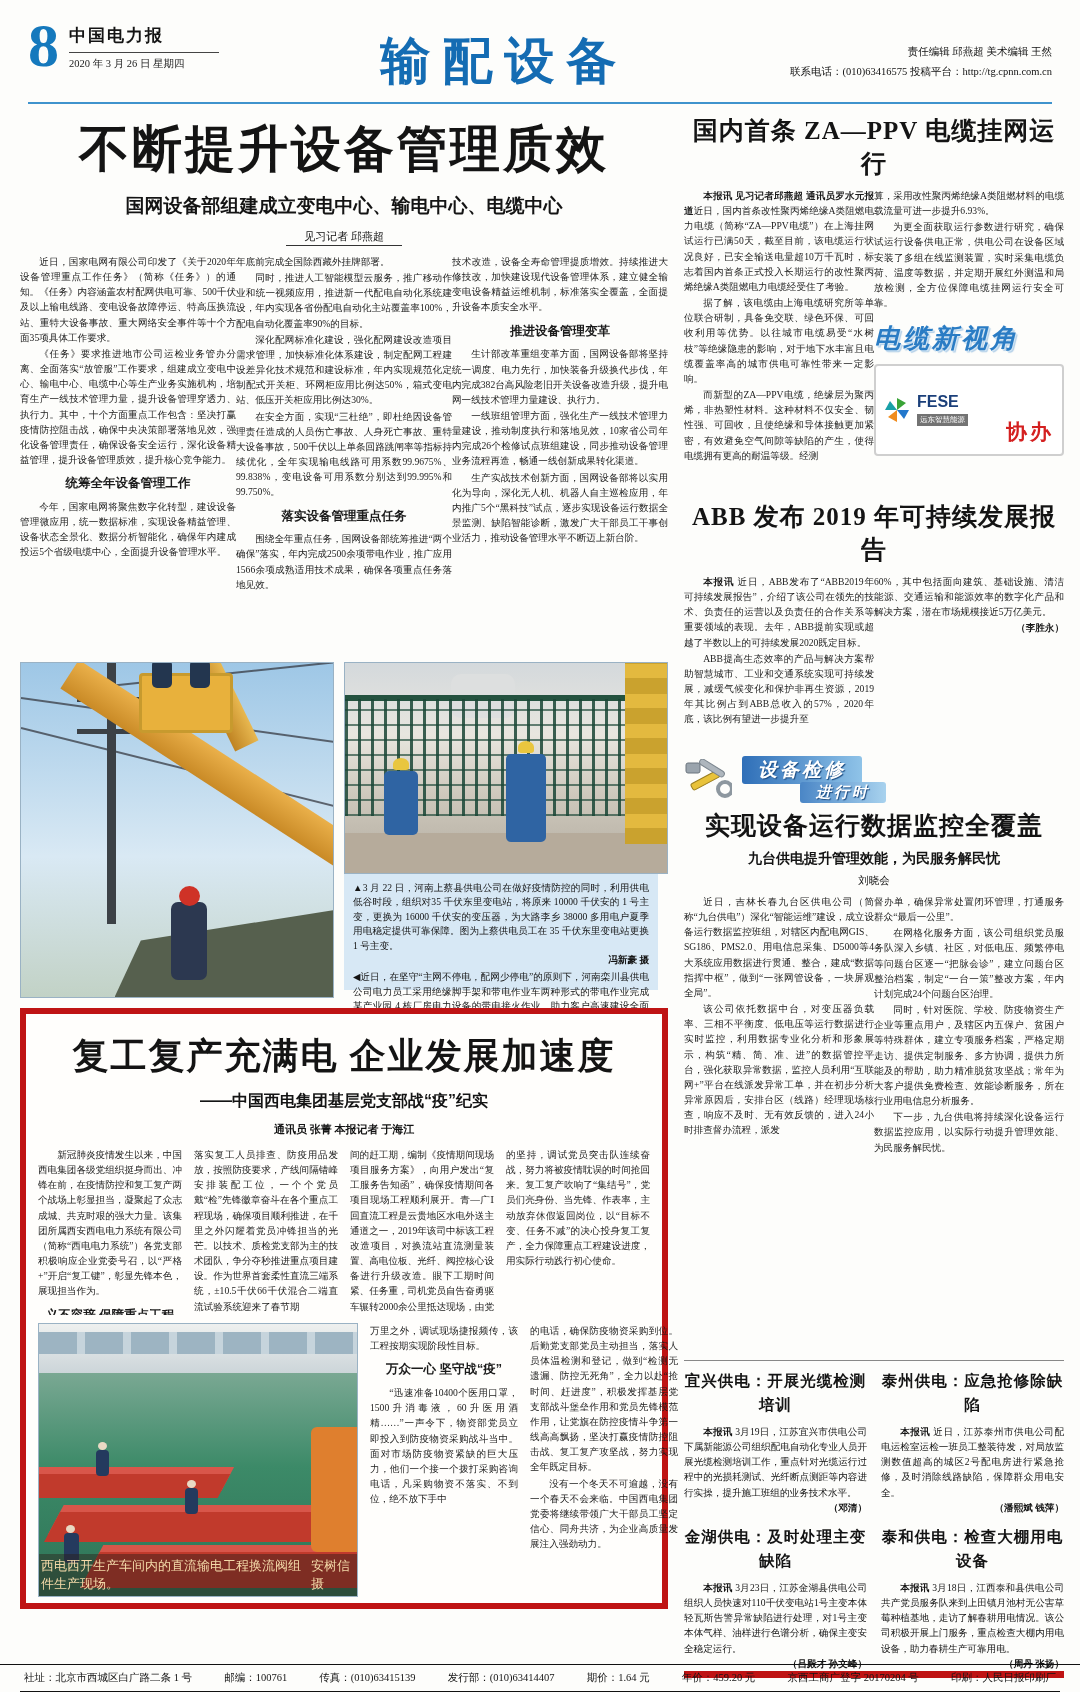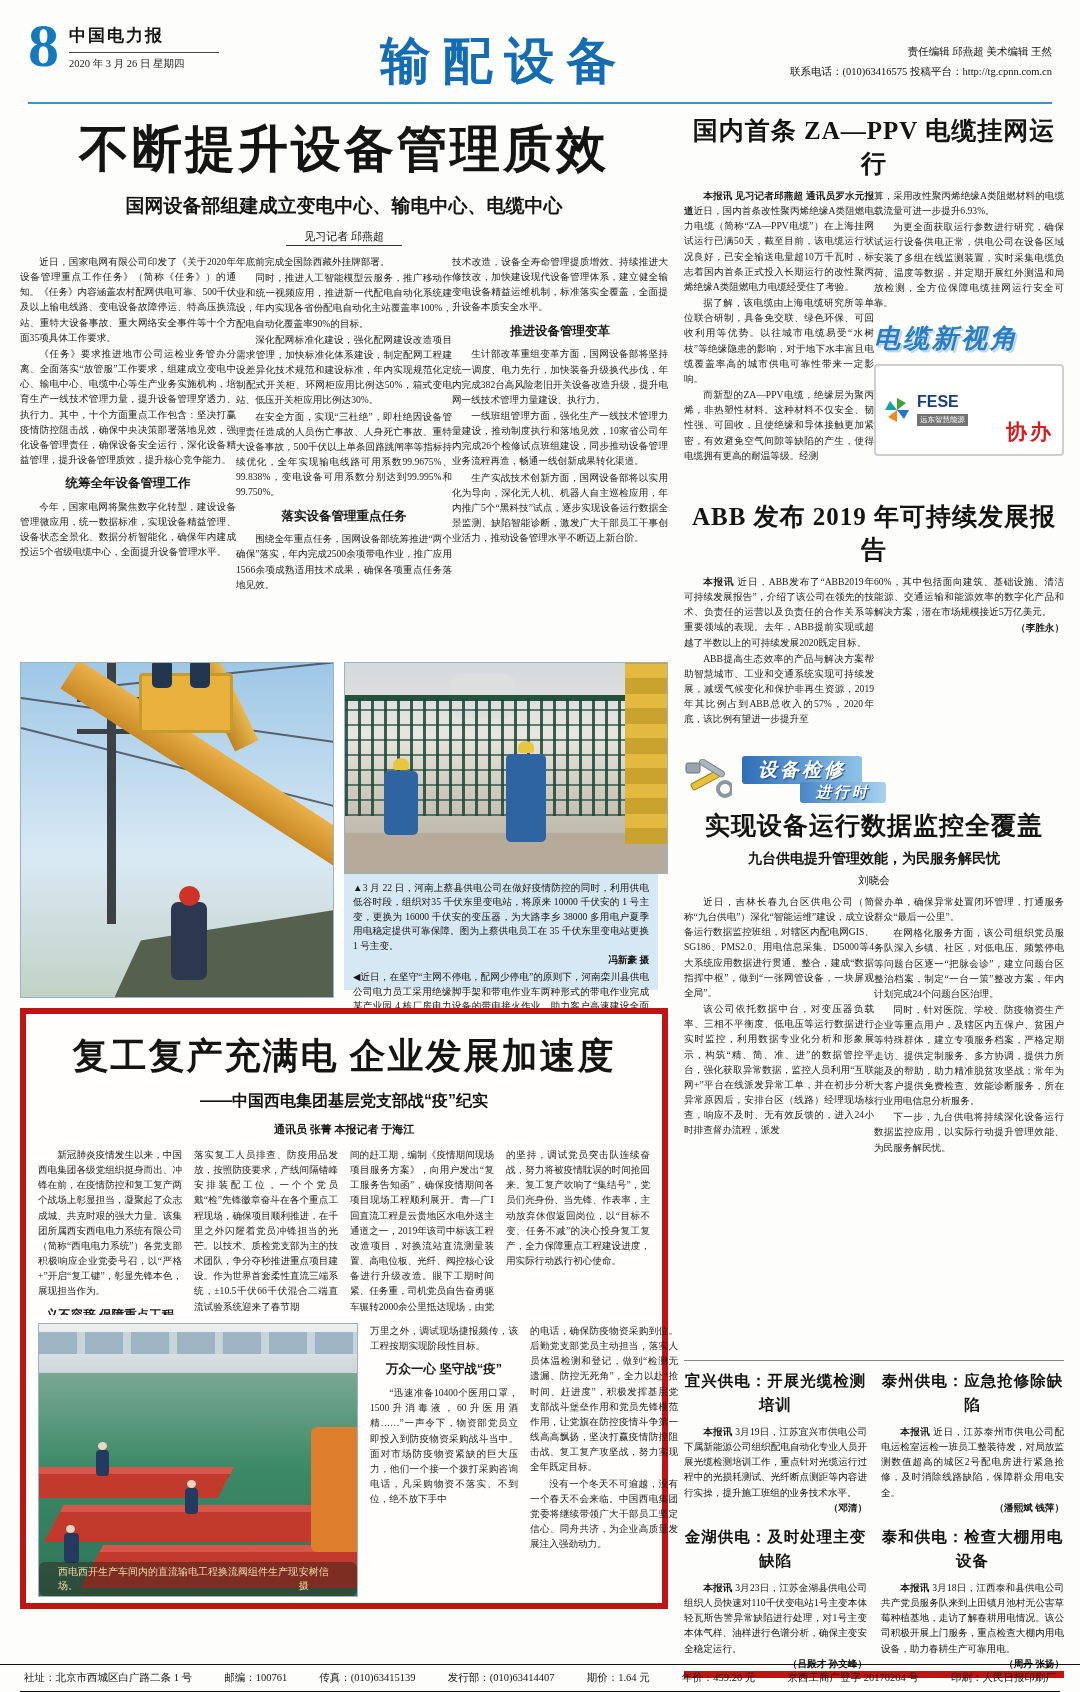--- a/index.html
+++ b/index.html
@@ -80,21 +80,21 @@
   
   #ph3{width:318px;height:272px;flex:none;background:#e8ece9;}
   .ceil{position:absolute;top:0;left:0;width:100%;height:18%;background:linear-gradient(#eef0ef,#ccd5d9);}
   .win{position:absolute;top:3%;left:0;width:100%;height:8%;background:repeating-linear-gradient(90deg,#9db4c2 0 38px,#c6d4dc 38px 46px);}
   .floor{position:absolute;top:18%;bottom:0;left:0;width:100%;background:linear-gradient(180deg,#7aa893 0%,#3c8a68 42%,#2e7356 100%);}
   .bench{position:absolute;background:#c13a2c;transform:skewX(-28deg);box-shadow:0 -7px 0 #d8564a;}
   .machine{position:absolute;right:-8px;bottom:16%;width:17%;height:46%;background:#df7f2e;border-radius:6px;}
   .fig{position:absolute;width:13px;height:26px;background:#243a5e;border-radius:4px;}
   .fig::after{content:"";position:absolute;top:-8px;left:2px;width:9px;height:8px;border-radius:50%;background:#e9d9c4;}
   .pcap{position:absolute;left:0;bottom:0;width:100%;background:rgba(45,30,25,.45);color:#f3d9a8;
-        font-size:10px;padding:3px 19px;box-sizing:border-box;display:flex;justify-content:space-between;border-radius:6px;}
+        font-size:13px;padding:3px 2px;box-sizing:border-box;display:flex;justify-content:space-between;}
   
   .r-art{margin-bottom:8px;}
   .r-head{font-size:25px;font-weight:bold;text-align:center;letter-spacing:1px;margin:4px 0 8px;}
   .r-sub{font-size:14px;font-weight:bold;text-align:center;margin:0 0 6px;font-family:"Liberation Sans",sans-serif;}
   .r-by{font-size:10.5px;text-align:center;margin-bottom:6px;}
   .za-body{height:300px;}
   .abb-body{height:168px;}
   .mon-body{height:452px;}
   
   .cable-logo{margin-top:8px;}

